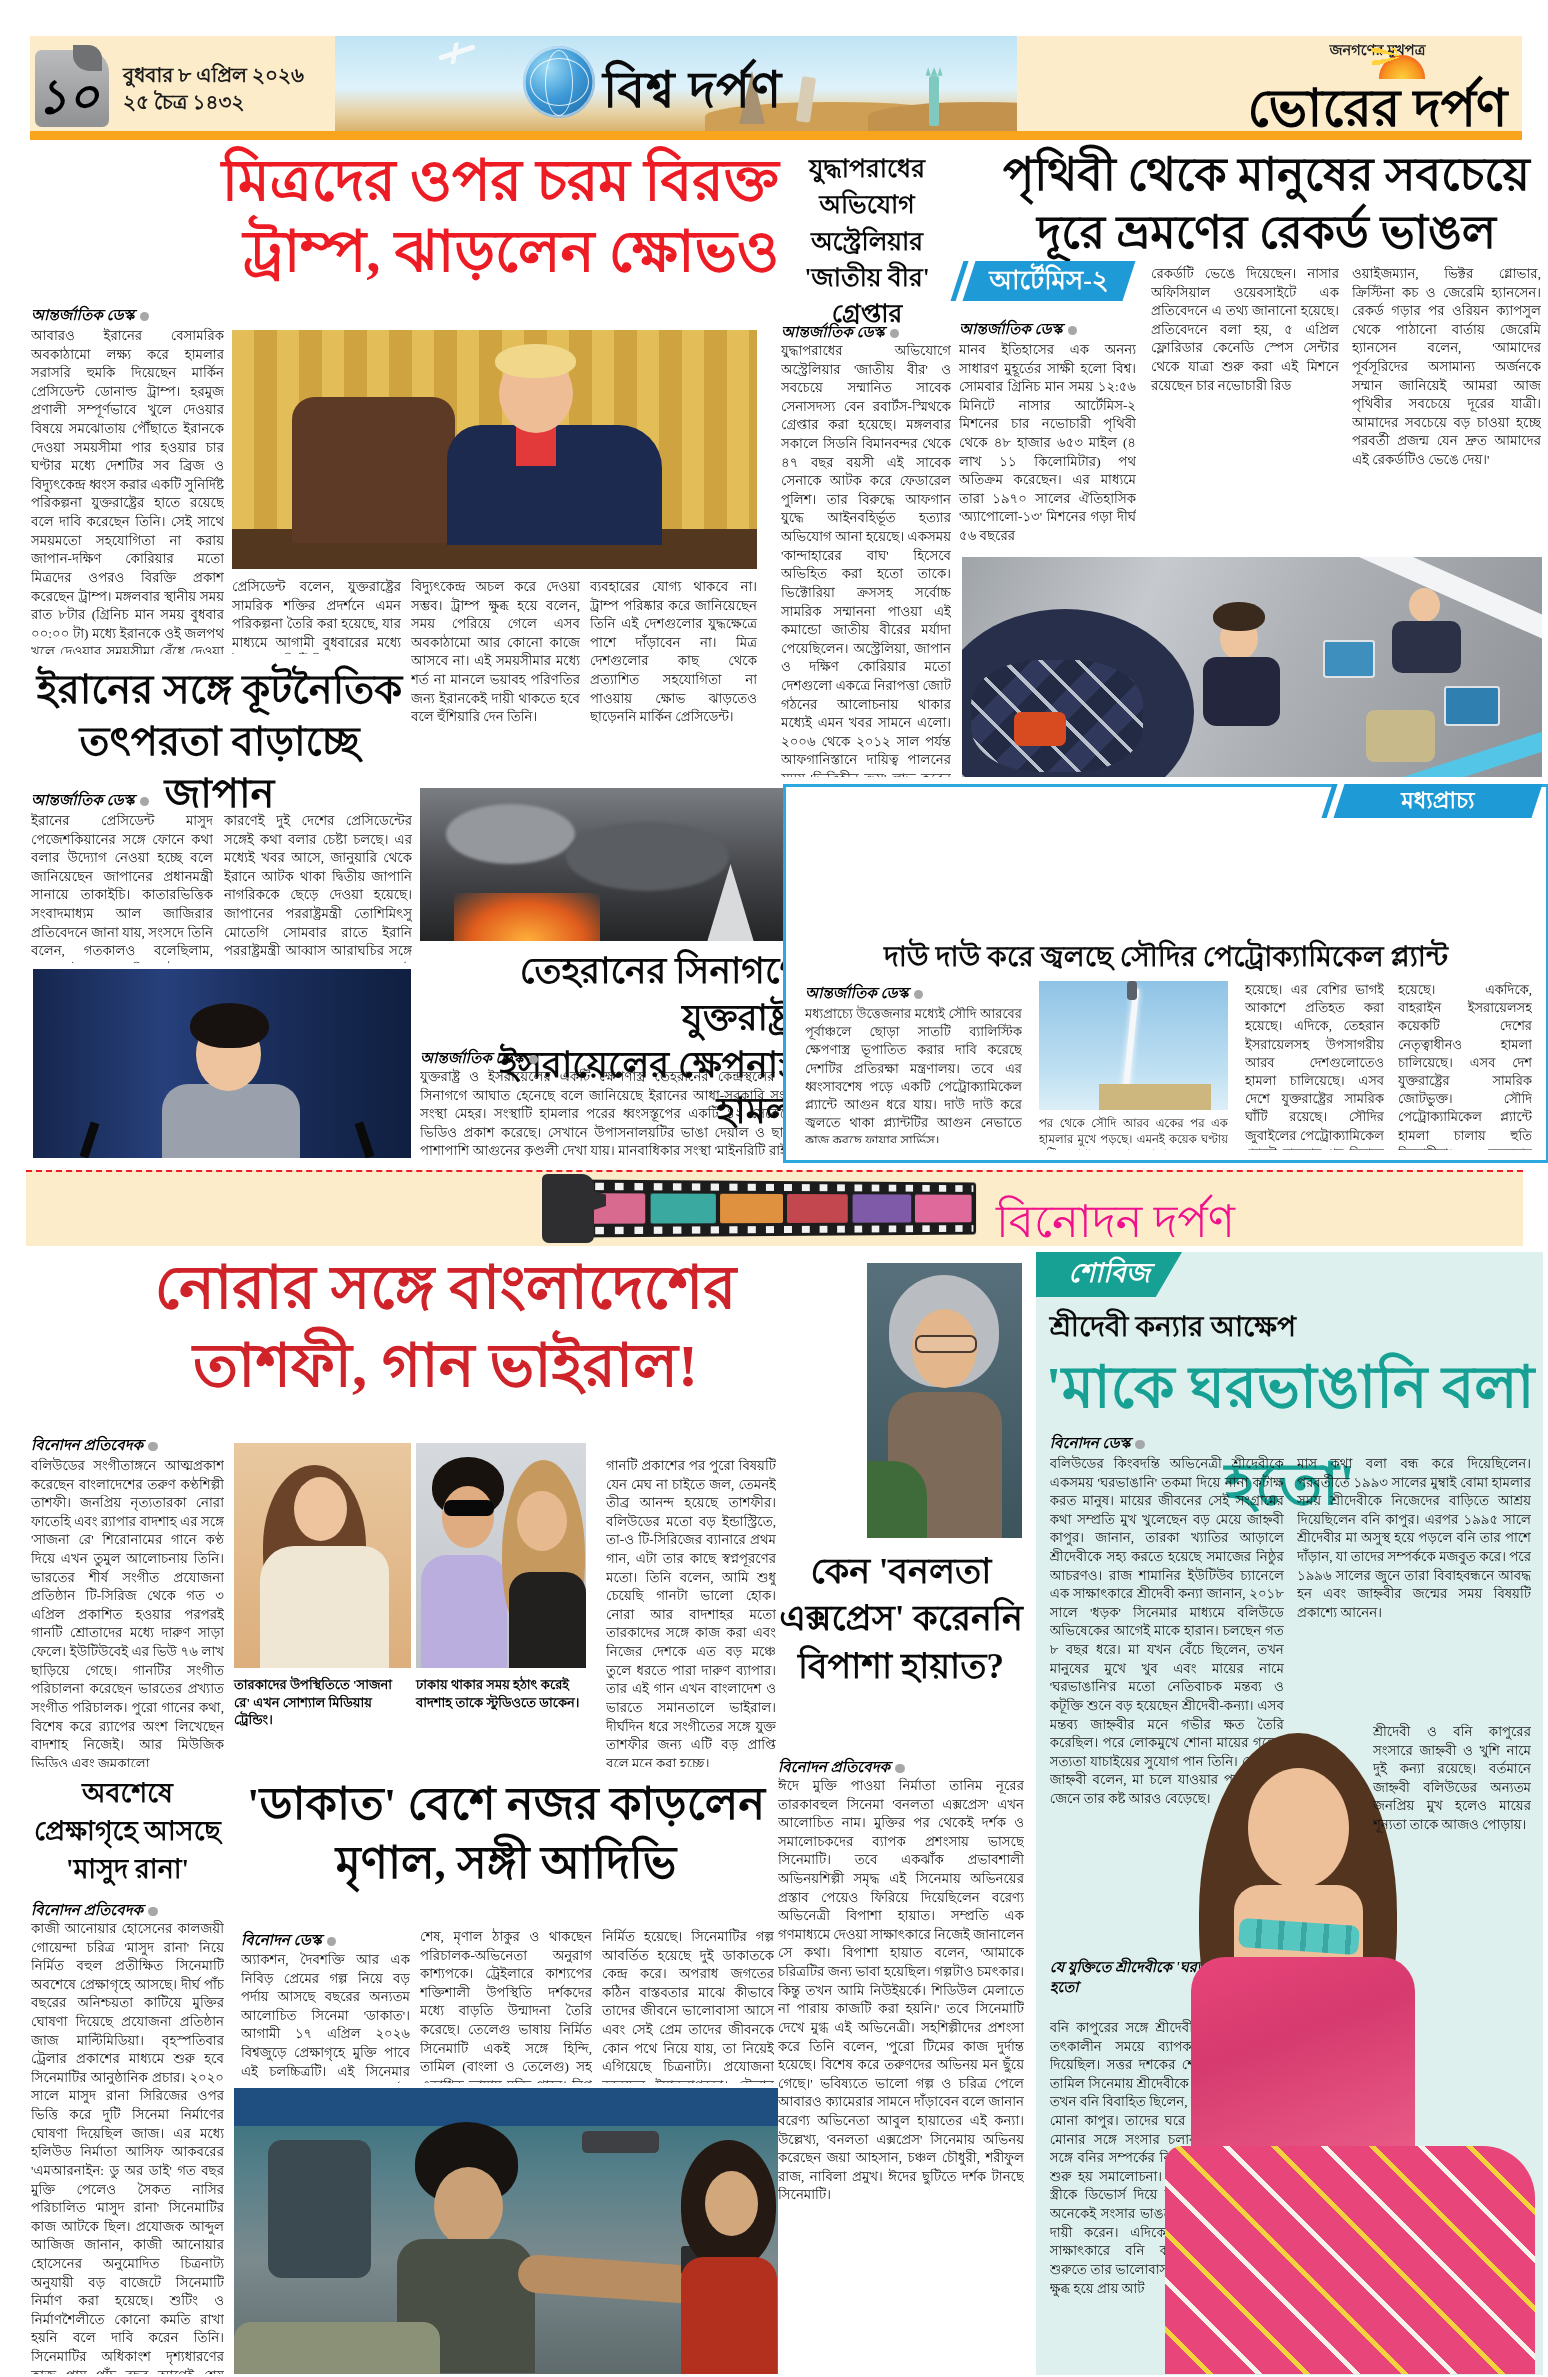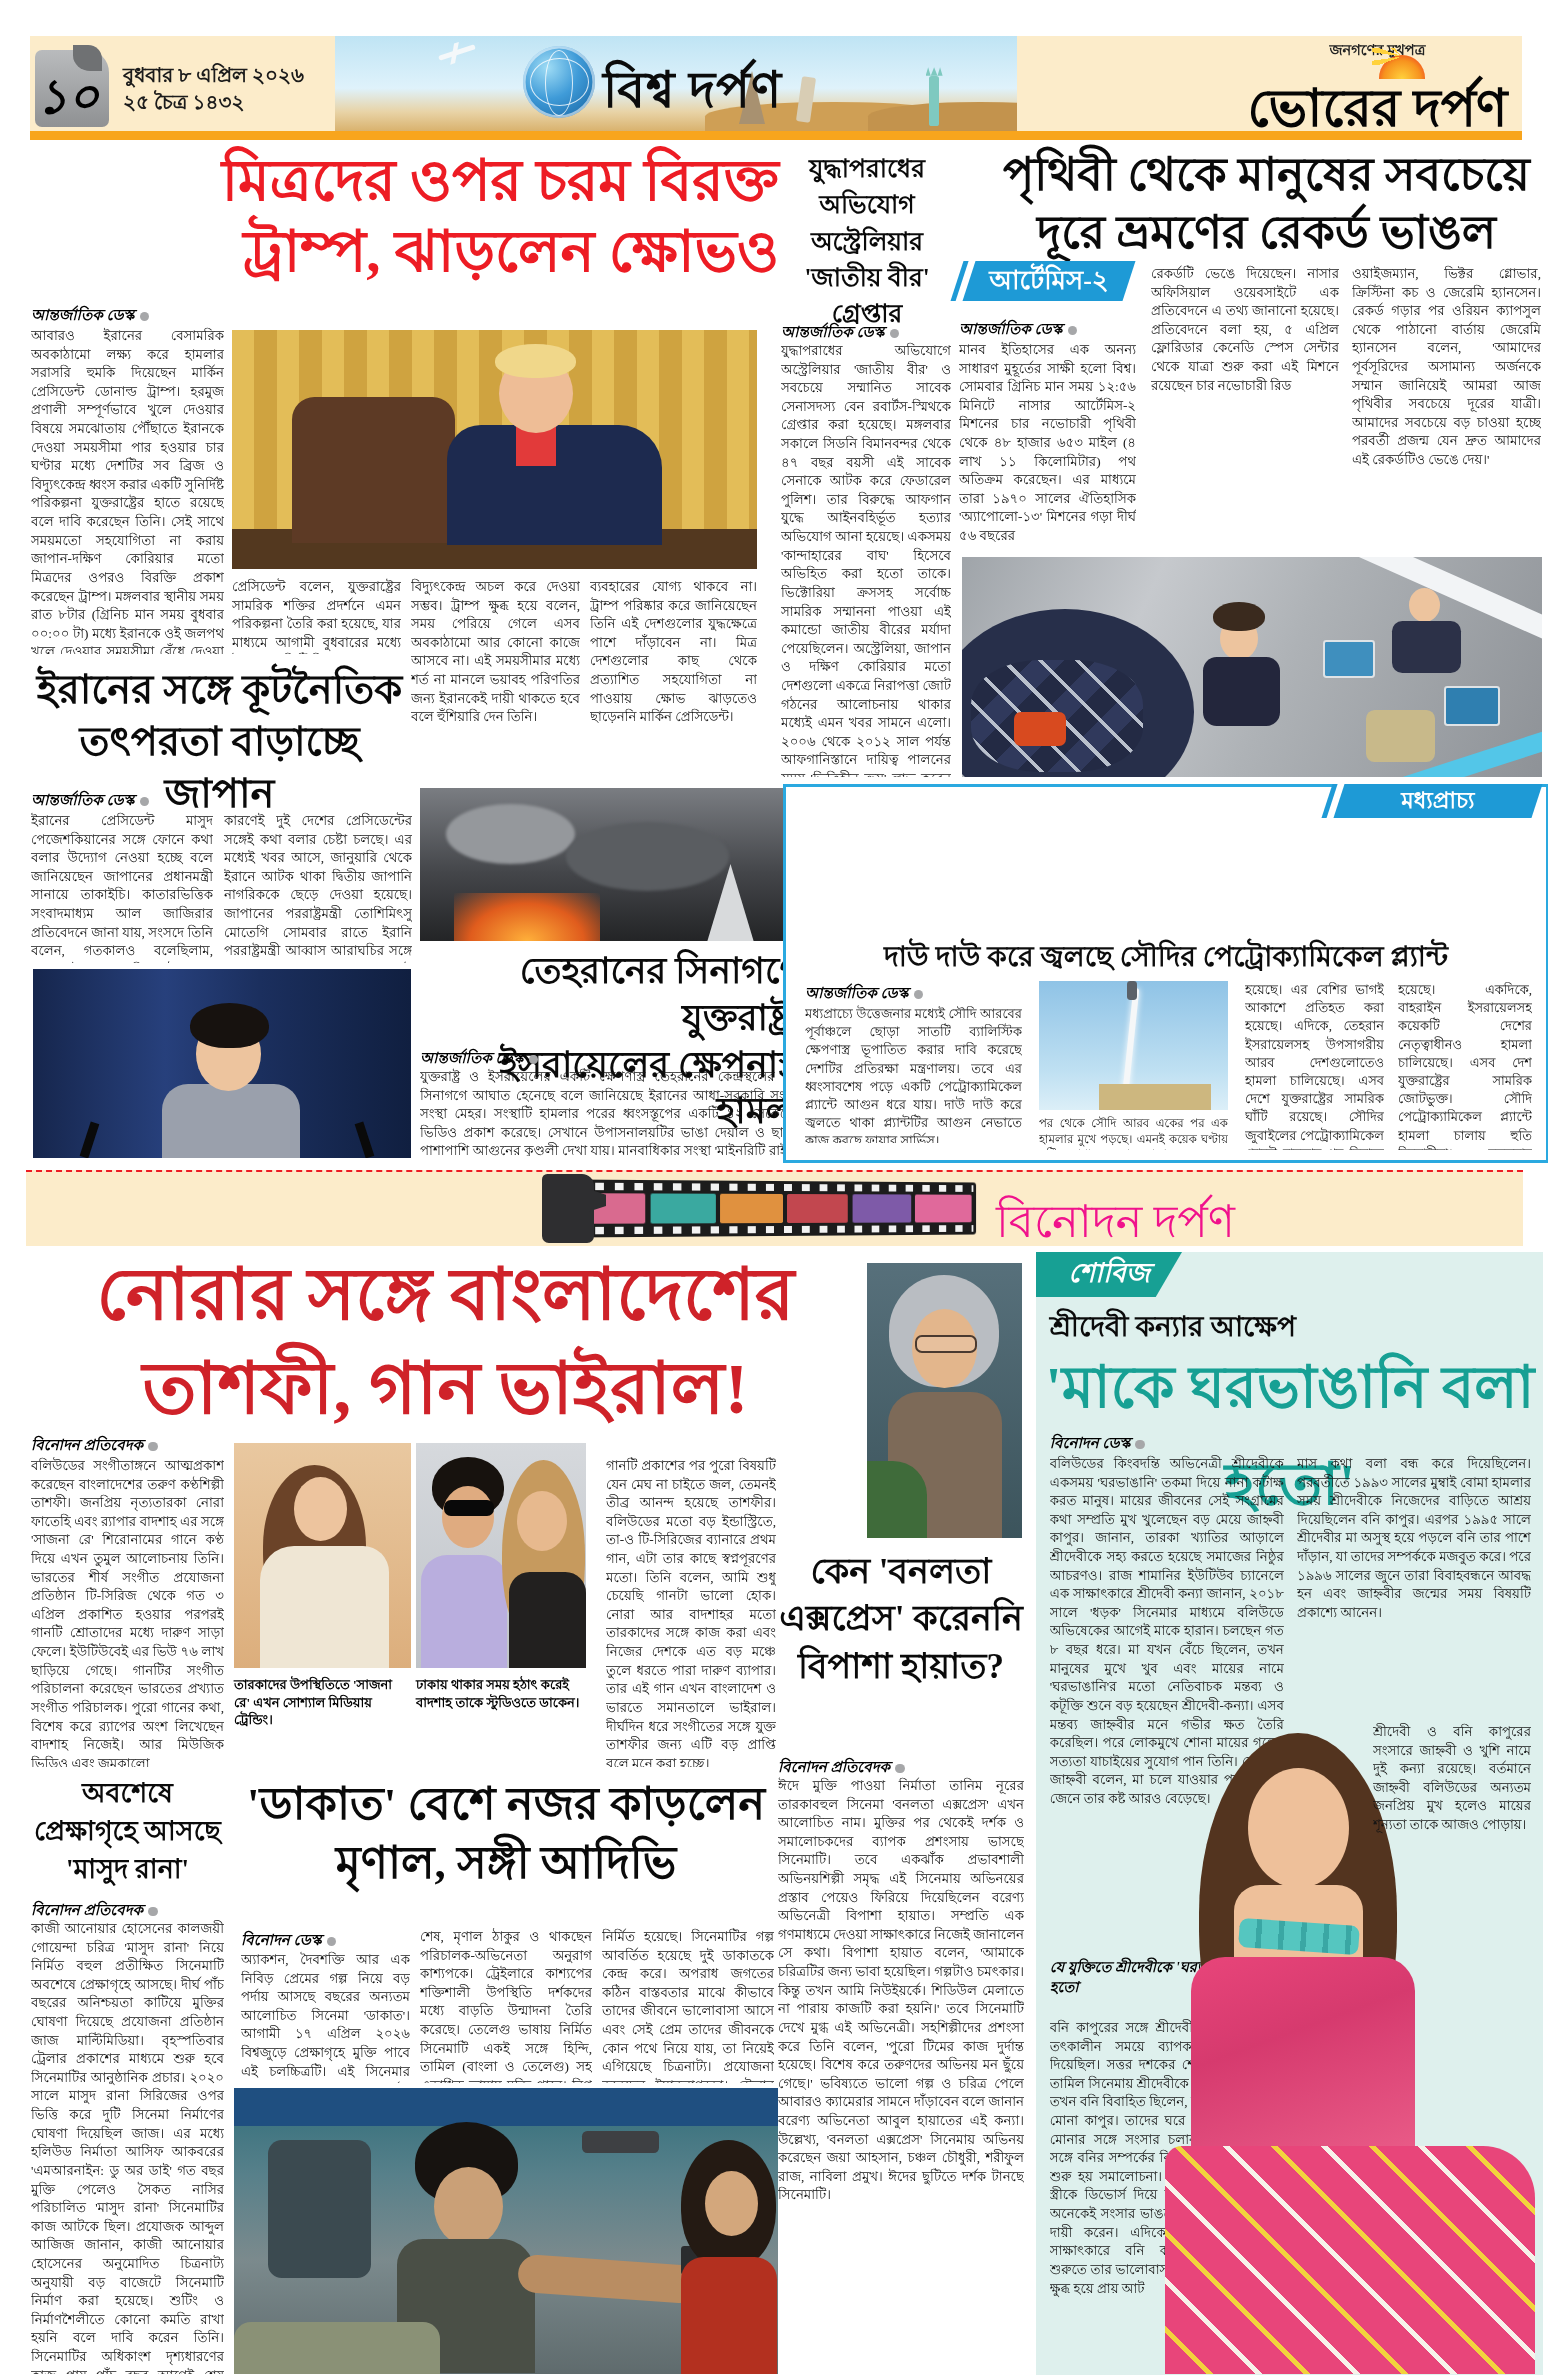--- a/index.html
+++ b/index.html
@@ -211,21 +211,21 @@
         <div style="background:#e0913f;"></div>
         <div style="background:#c2474f;"></div>
         <div style="background:#7e5aa8;"></div>
         <div style="background:#e0699b;"></div>
       </div>
     </div>
     <div class="camera"></div>
     <div class="ent-title">বিনোদন দর্পণ</div>
   </div>
 
-  <div class="abs" style="left:26px;top:1249px;width:839px;font-size:72px;line-height:1.3;font-weight:bold;color:#cf2229;text-align:center;">
+  <div class="abs" style="left:26px;top:1249px;width:839px;font-size:60px;line-height:1.3;font-weight:bold;color:#cf2229;text-align:center;">
     <div>নোরার সঙ্গে বাংলাদেশের</div>
     <div>তাশফী, গান ভাইরাল!</div>
   </div>
   <div class="abs byline" style="left:31px;top:1433px;"><span>বিনোদন প্রতিবেদক</span><span class="dot"></span></div>
   <div class="abs body-txt" style="left:31px;top:1457px;width:193px;height:310px;">বলিউডের সংগীতাঙ্গনে আত্মপ্রকাশ করেছেন বাংলাদেশের তরুণ কণ্ঠশিল্পী তাশফী। জনপ্রিয় নৃত্যতারকা নোরা ফাতেহি এবং র‍্যাপার বাদশাহ এর সঙ্গে 'সাজনা রে' শিরোনামের গানে কণ্ঠ দিয়ে এখন তুমুল আলোচনায় তিনি। ভারতের শীর্ষ সংগীত প্রযোজনা প্রতিষ্ঠান টি-সিরিজ থেকে গত ৩ এপ্রিল প্রকাশিত হওয়ার পরপরই গানটি শ্রোতাদের মধ্যে দারুণ সাড়া ফেলে। ইউটিউবেই এর ভিউ ৭৬ লাখ ছাড়িয়ে গেছে। গানটির সংগীত পরিচালনা করেছেন ভারতের প্রখ্যাত সংগীত পরিচালক। পুরো গানের কথা, বিশেষ করে র‍্যাপের অংশ লিখেছেন বাদশাহ নিজেই। আর মিউজিক ভিডিও এবং জমকালো</div>
   <div class="photo abs" style="left:234px;top:1443px;width:177px;height:225px;background:linear-gradient(180deg,#e9c8a0 0%,#dcae7c 100%);">
     <div class="hairblob" style="left:29px;top:22.4px;width:103px;height:163px;background:#6b4328;"></div>
     <div class="face" style="left:60px;top:34px;width:53px;height:64px;"></div>
     <div class="abs" style="left:26px;top:103px;width:129px;height:122px;background:#efe6d4;border-radius:34px 26px 0 0;"></div>
   </div>

